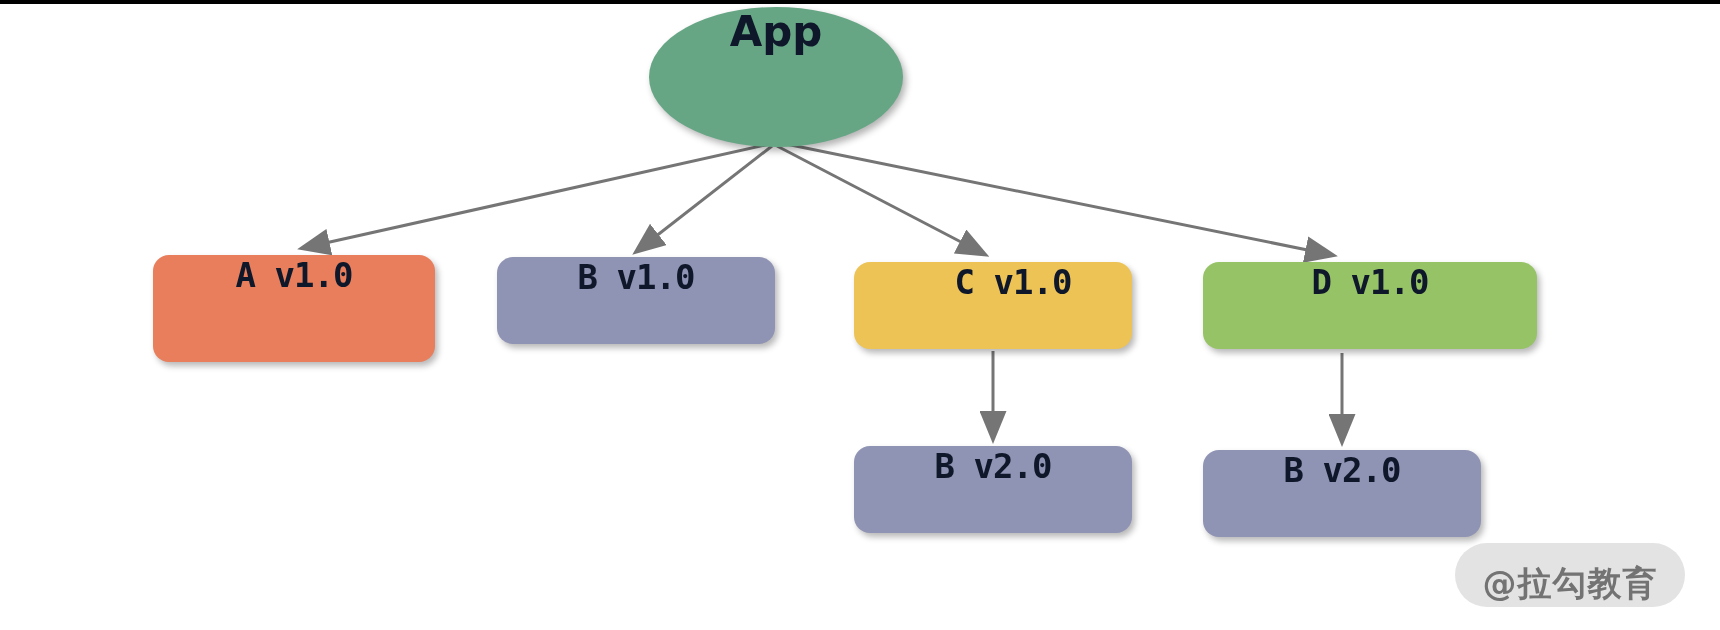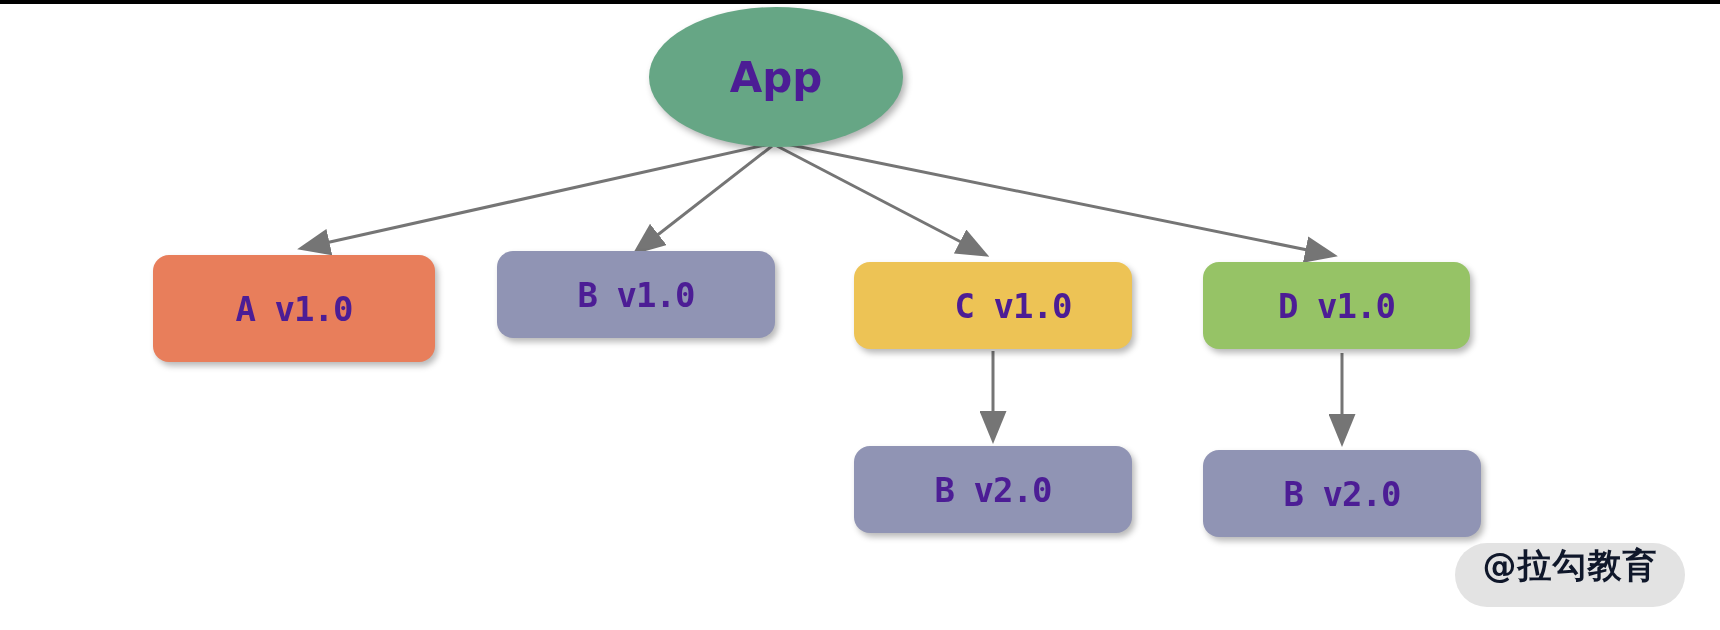--- a/index.html
+++ b/index.html
@@ -20,23 +20,22 @@
   }
   .edges-layer {
     position: absolute;
     left: 0; top: 0;
     width: 1720px; height: 630px;
     pointer-events: none;
   }
   .node {
     position: absolute;
     display: flex;
-    align-items: center;
     justify-content: center;
-    color: #4c1d95;
+    color: #0f172a;
     font-weight: bold;
   }
   .root-node {
     border-radius: 50%;
     font-size: 42px;
     box-shadow: 3px 4px 7px rgba(0,0,0,0.30);
   }
   .dep-box {
     border-radius: 16px;
     font-size: 34px;
@@ -44,23 +43,23 @@
     letter-spacing: -1px;
     box-shadow: 3px 4px 6px rgba(0,0,0,0.28);
   }
   .watermark {
     position: absolute;
     left: 1455px; top: 543px;
     width: 230px; height: 64px;
     border-radius: 32px;
     background: #e3e3e3;
     display: flex;
-    align-items: flex-start;
+    align-items: flex-end;
     justify-content: center;
-    color: #0f172a;
+    color: #737373;
     font-size: 34px;
     font-weight: bold;
     letter-spacing: 1px;
   }
 </style>
 </head>
 <body>
 
 <div class="stage">
 
@@ -81,29 +80,29 @@
   </svg>
 
   <div class="node root-node" style="left: 649px; top: 7px; width: 254px; height: 140px; background-color: rgb(102, 166, 133);">
     <span>App</span>
   </div>
 
   <div class="node dep-box" style="left: 153px; top: 255px; width: 282px; height: 107px; background-color: rgb(232, 126, 91);">
     <span>A v1.0</span>
   </div>
 
-  <div class="node dep-box" style="left: 497px; top: 251px; width: 278px; height: 87px; background-color: rgb(144, 148, 180);">
+  <div class="node dep-box" style="left: 497px; top: 257px; width: 278px; height: 87px; background-color: rgb(144, 148, 180);">
     <span>B v1.0</span>
   </div>
 
   <div class="node dep-box" style="left: 854px; top: 262px; width: 278px; height: 87px; background-color: rgb(237, 195, 85); padding-left: 40px;">
     <span>C v1.0</span>
   </div>
 
-  <div class="node dep-box" style="left: 1203px; top: 262px; width: 267px; height: 87px; background-color: rgb(150, 195, 102);">
+  <div class="node dep-box" style="left: 1203px; top: 262px; width: 334px; height: 87px; background-color: rgb(150, 195, 102);">
     <span>D v1.0</span>
   </div>
 
   <div class="node dep-box" style="left: 854px; top: 446px; width: 278px; height: 87px; background-color: rgb(144, 148, 180);">
     <span>B v2.0</span>
   </div>
 
   <div class="node dep-box" style="left: 1203px; top: 450px; width: 278px; height: 87px; background-color: rgb(144, 148, 180);">
     <span>B v2.0</span>
   </div>

